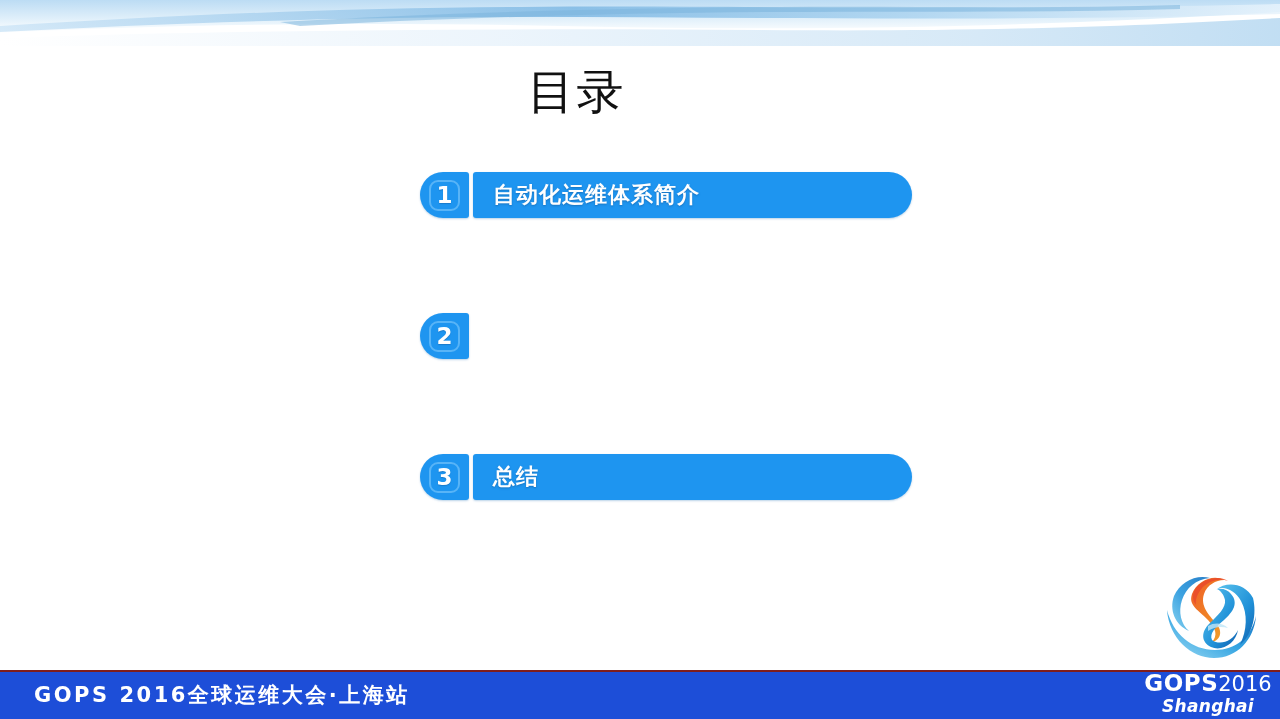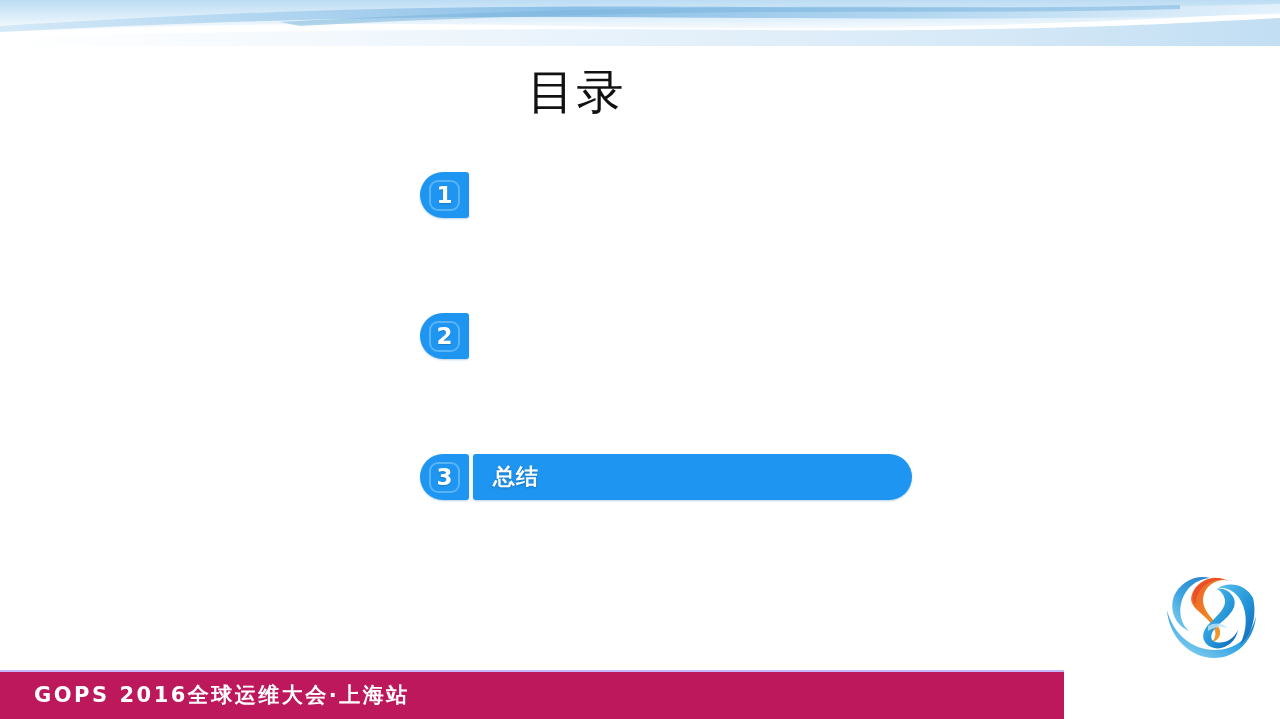--- a/index.html
+++ b/index.html
@@ -121,24 +121,24 @@
     white-space: nowrap;
     text-shadow: 0 1px 2px rgba(18,85,150,0.55);
     font-family: "DejaVu Sans", "Liberation Sans", sans-serif;
   }
 
   
   .footer-bar {
     position: absolute;
     left: 0;
     bottom: 0;
-    width: 1064px;
+    width: 1280px;
     height: 47px;
-    background: #be185d;
-    border-top: 2px solid #c4b5fd;
+    background: #1d4ed8;
+    border-top: 2px solid #7f1d1d;
   }
   .footer-text {
     position: absolute;
     left: 34px;
     top: 11px;
     color: #ffffff;
     font-size: 21px;
     font-weight: 700;
     letter-spacing: 2.5px;
     line-height: 25px;
@@ -232,20 +232,23 @@
   <div class="slide-title">目录</div>
 
   <div class="agenda">
 
     <div class="agenda-row">
       <div class="num-block">
         <div class="num-badge">
           <span class="num-text">1</span>
         </div>
       </div>
+      <div class="bar">
+        <span class="bar-label">自动化运维体系简介</span>
+      </div>
     </div>
 
     <div class="agenda-row">
       <div class="num-block">
         <div class="num-badge">
           <span class="num-text">2</span>
         </div>
       </div>
     </div>
 
@@ -300,15 +303,19 @@
 
         <path d="M31,30 C36,17 52,10 63,16 C55,16 46,21 43,30 C39,42 48,51 55,59 C62,67 60,76 51,78 C57,71 55,65 47,56 C38,46 27,42 31,30 Z" fill="url(#warm)"></path>
 
         <path d="M35,24 C43,14 58,11 67,17 C60,14 48,16 41,24 C36,30 34,36 35,41 C31,36 31,29 35,24 Z" fill="#ea4f2b"></path>
 
         <path d="M70,30 C78,39 72,48 63,56 C55,63 48,69 51,76 C59,82 72,77 77,66 C75,79 61,88 50,83 C40,78 40,68 48,60 C57,51 65,44 64,36 C63,31 60,27 56,25 C62,24 67,26 70,30 Z" fill="url(#cool3)"></path>
 
         <path d="M47,62 C54,58 62,59 67,64 C60,62 53,63 47,67 Z" fill="#bfe6f8" opacity="0.8"></path>
       </svg>
     </div>
+    <div class="logo-wordmark">
+      <span class="logo-gops">GOPS</span><span class="logo-year">2016</span>
+      <div class="logo-city">Shanghai</div>
+    </div>
   </div>
 
 </div>
 
 </body></html>

